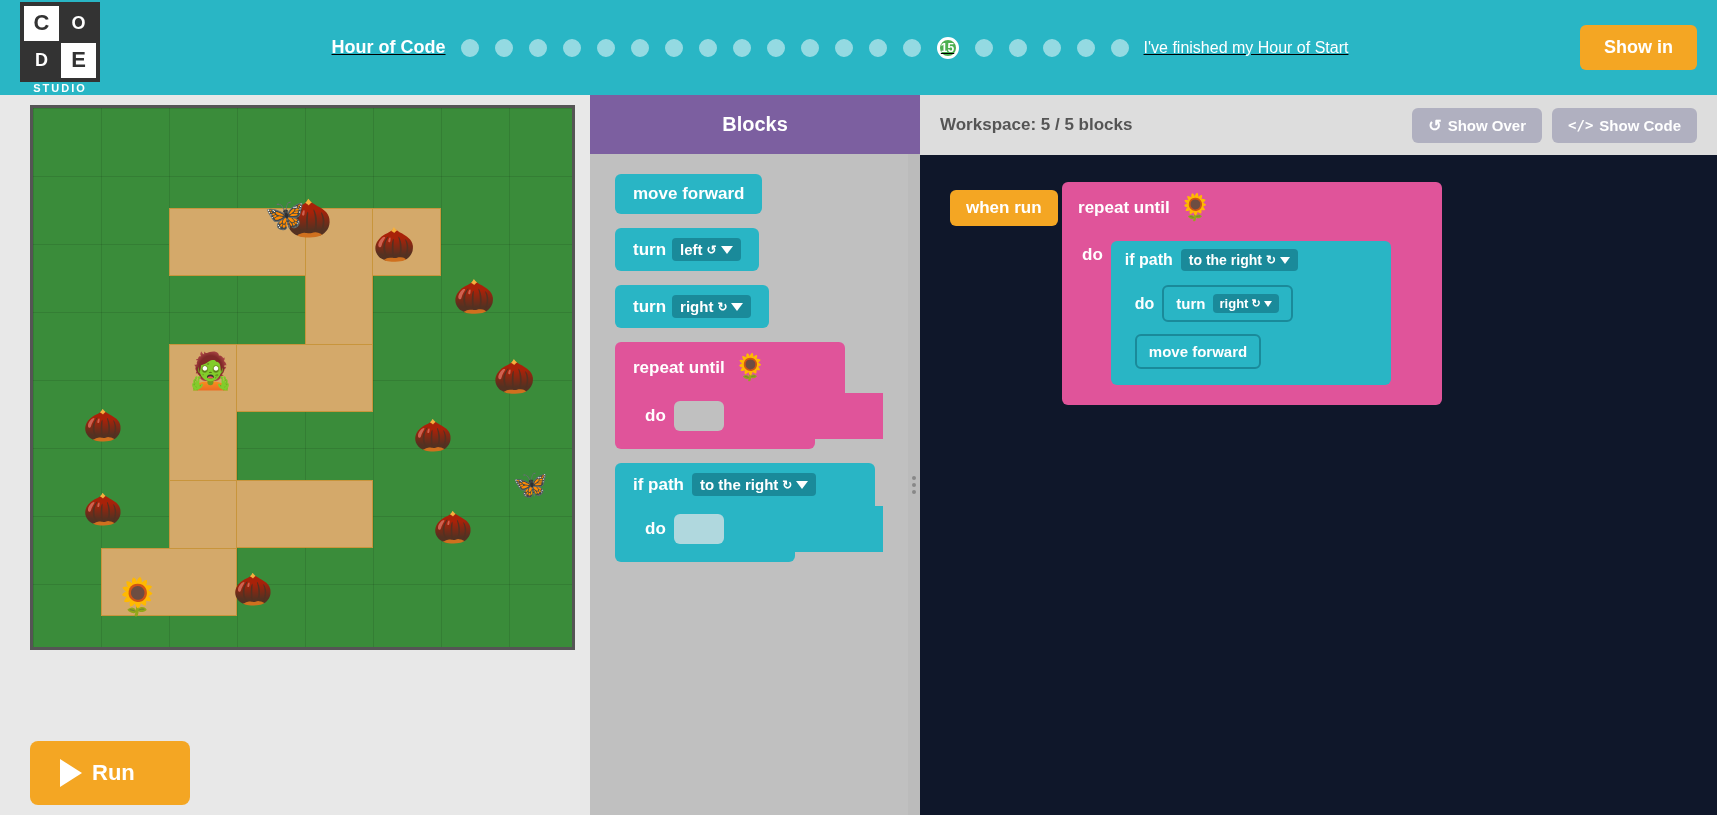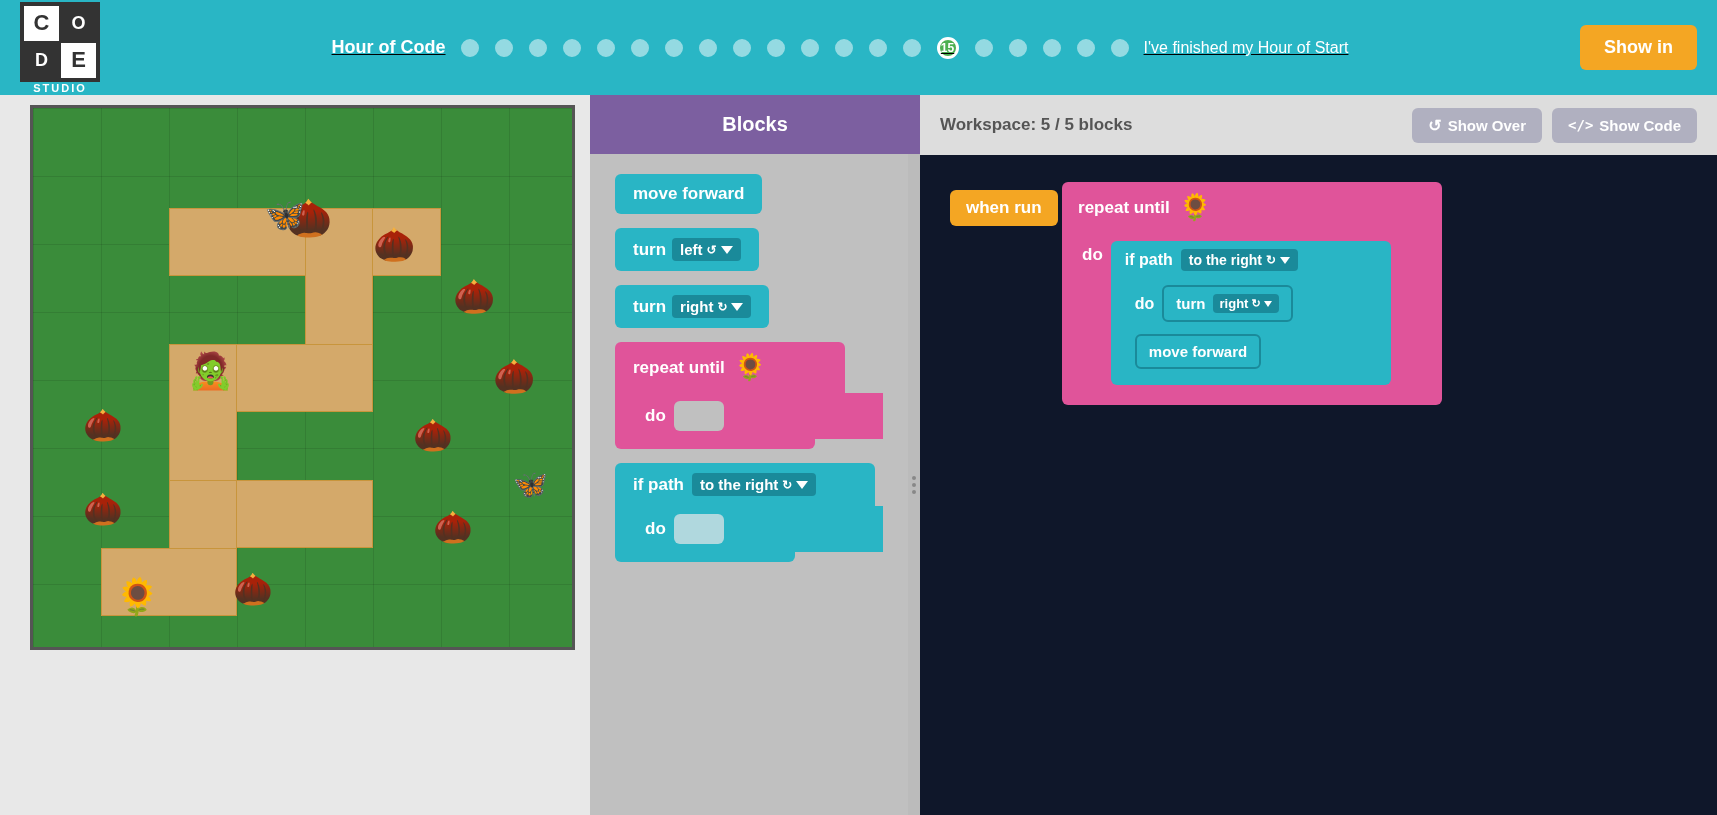--- a/index.html
+++ b/index.html
@@ -392,20 +392,24 @@
         <div class="pea" style="left:200px;top:462px;font-size:32px;">🌰</div>
 
         <div class="pea" style="left:440px;top:540px;font-size:32px;">🌰</div>
 
         <div style="position:absolute;left:232px;top:88px;font-size:32px;">🦋</div>
 
         <div style="position:absolute;left:480px;top:360px;font-size:28px;">🦋</div>
       </div>
     </div>
 
+    <button class="run-btn">
+      <div class="run-btn-triangle"></div>
+      <span>Run</span>
+    </button>
   </div>
 
   <div class="blocks-section">
     <div class="blocks-header">
       <span>Blocks</span>
     </div>
 
     <div style="display:flex;flex:1;overflow:hidden;">
       <div class="blocks-list">
 

